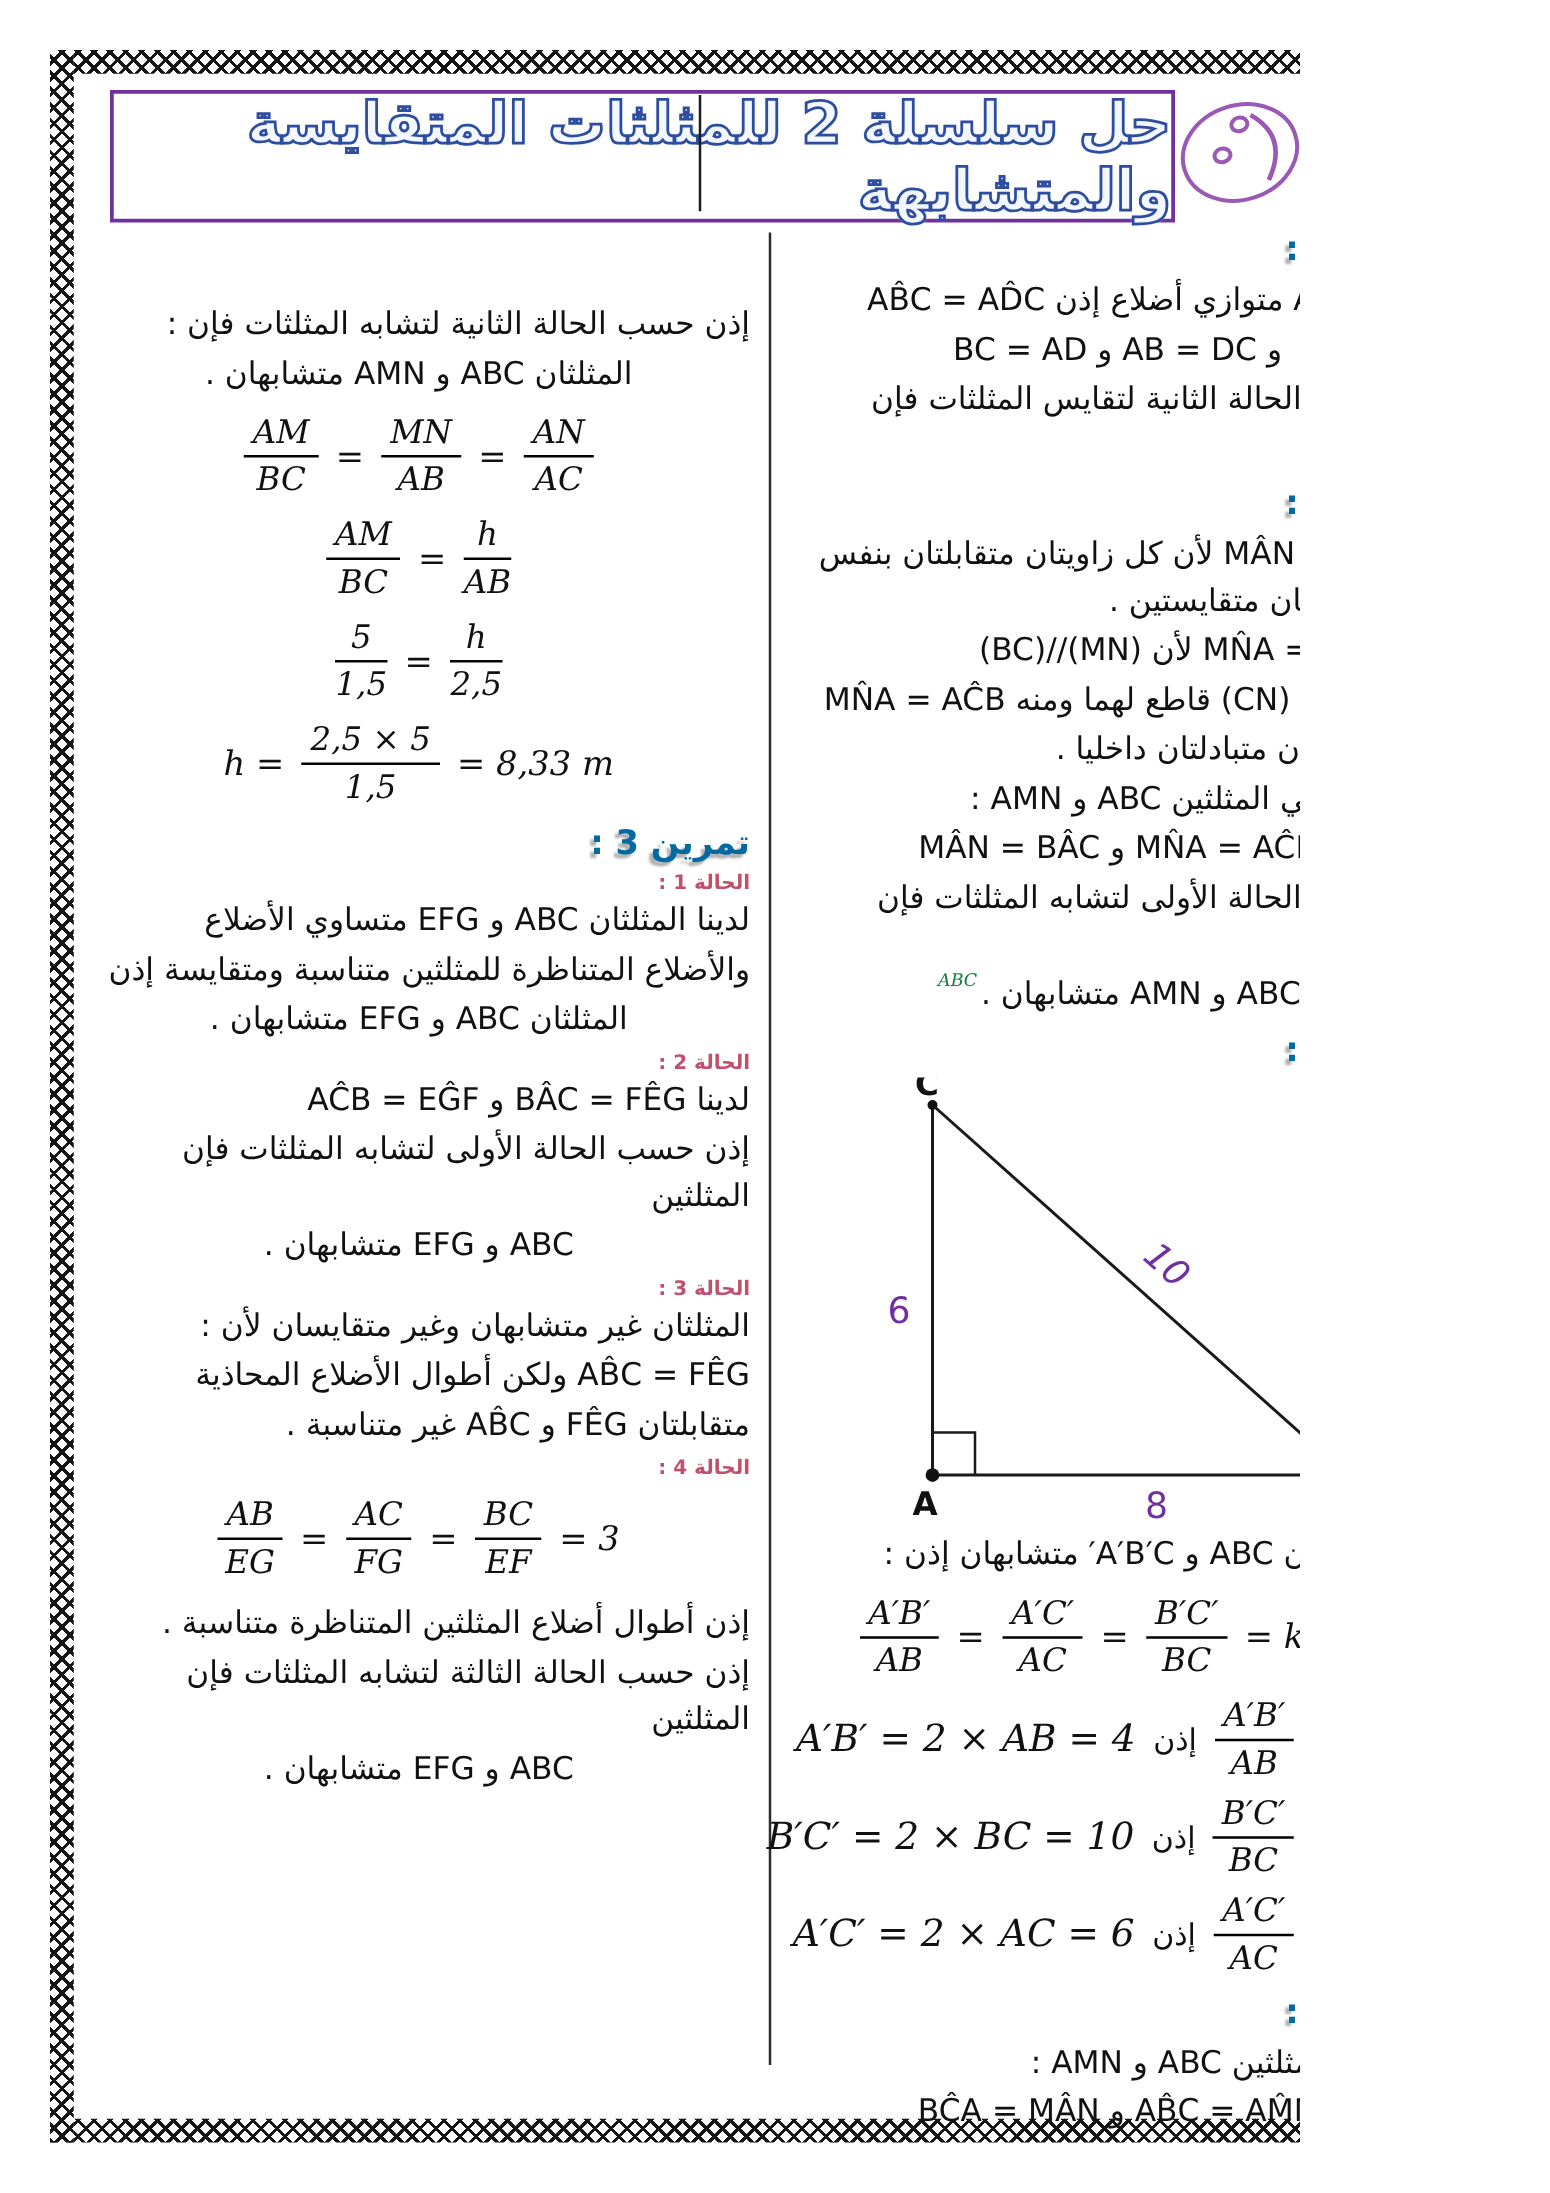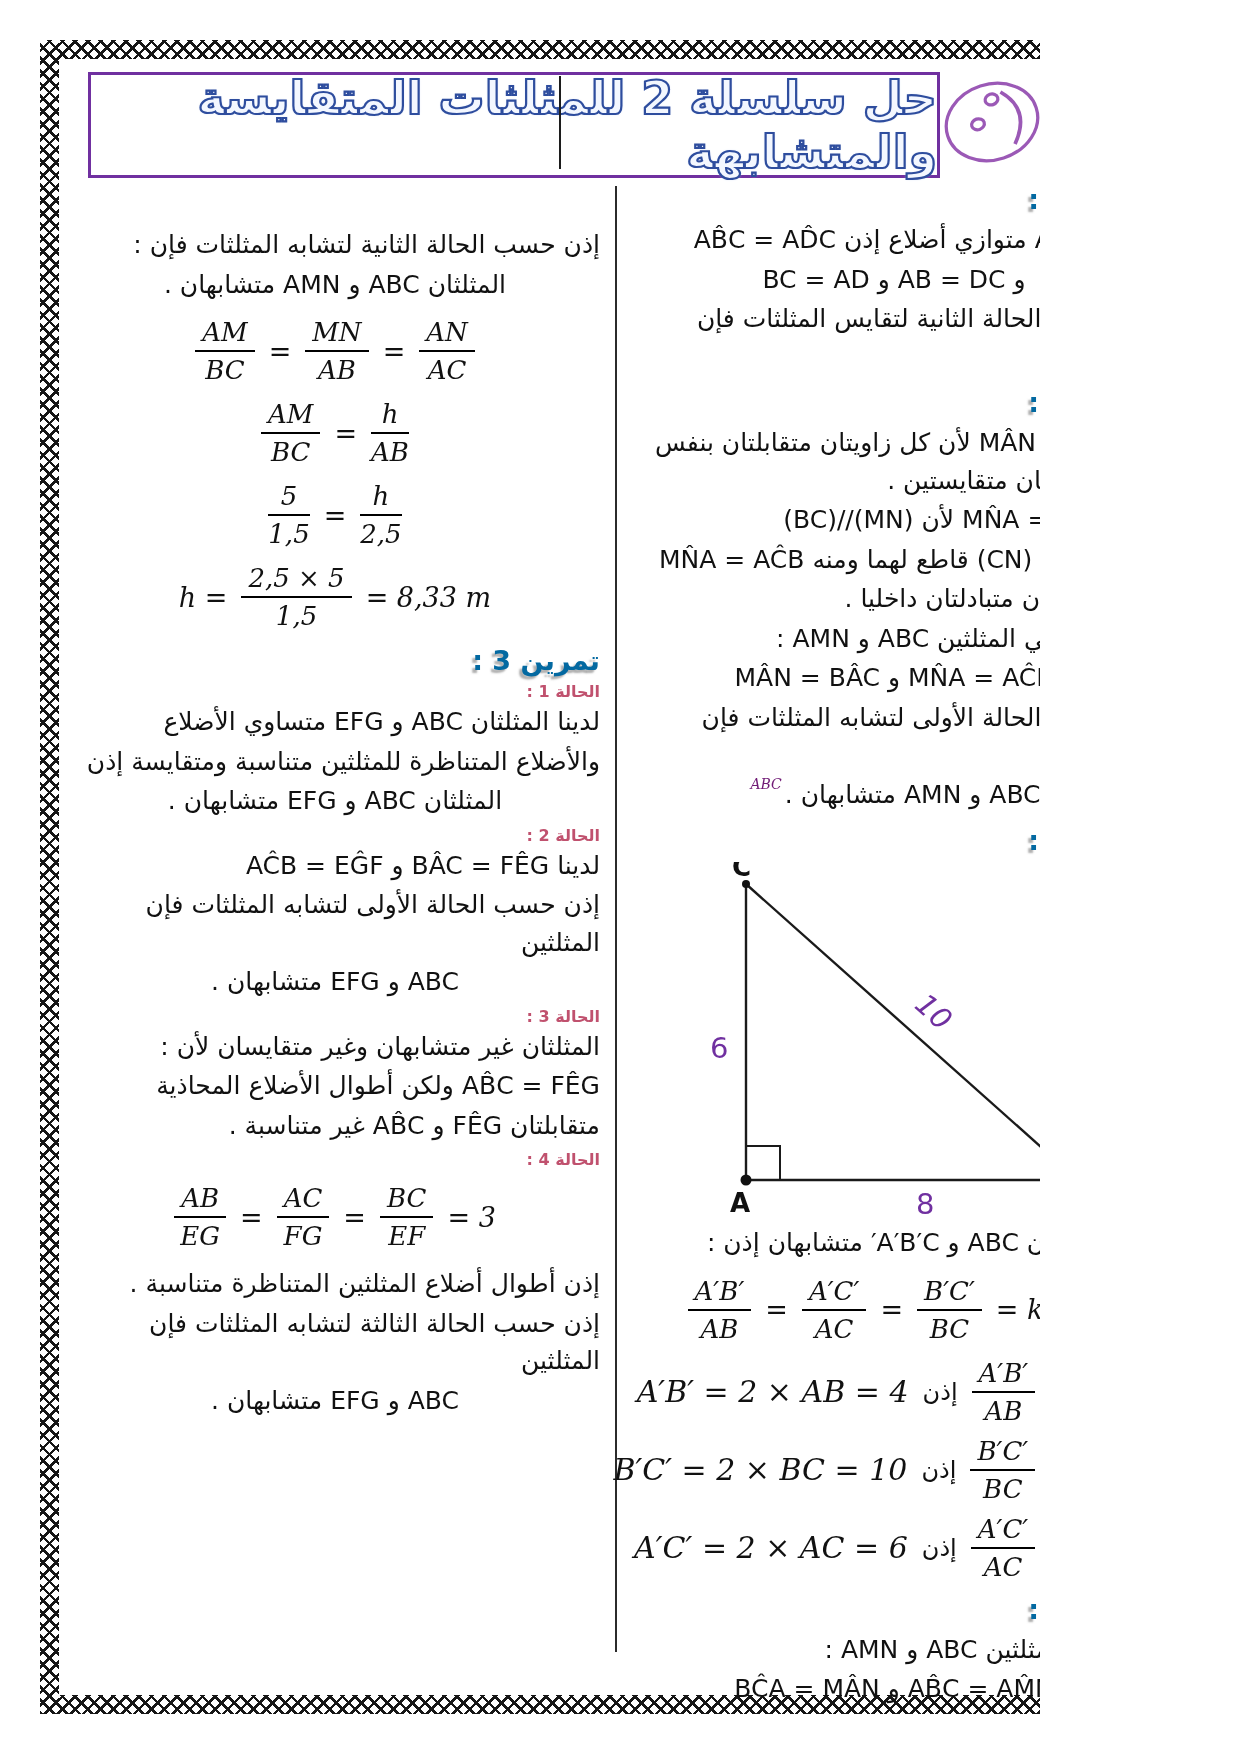--- a/index.html
+++ b/index.html
@@ -23,29 +23,29 @@
     .title-text{color:#f3f7ff;-webkit-text-stroke:2.2px #2e4d9e;}
   }
   .titlebox-divider{position:absolute;left:559px;top:76px;width:2px;height:93px;background:#1c1c1c;}
   .main-divider{position:absolute;left:615px;top:186px;width:2px;height:1466px;background:#2b2b2b;}
 
   .smiley{position:absolute;left:936px;top:68px;width:112px;height:108px;}
 
   
   .col{position:absolute;direction:rtl;text-align:right;}
   .col-right{left:632px;top:184px;width:524px;}
-  .col-left{left:70px;top:224px;width:530px;}
+  .col-left{left:70px;top:238px;width:530px;}
 
   .ex-h{font-size:27px;font-weight:bold;color:#0369a1;margin:12px 0 6px;
         text-shadow:-3px 3px 2px rgba(110,110,110,.55);}
   .col .ex-h:first-child{margin-top:0;}
   .case-h{font-size:16px;font-weight:bold;color:#c0516e;margin:6px 0 2px;}
   .para{font-size:25px;line-height:1.5;margin:2px 0;}
   .para.center{text-align:center;}
-  .sup{font:italic 14px "DejaVu Serif",serif;position:relative;top:-14px;color:#701a75;margin:16px 3px;}
+  .sup{font:italic 14px "DejaVu Serif",serif;position:relative;top:-14px;color:#15803d;margin:16px 3px;}
 
   
   .eq{display:flex;direction:ltr;align-items:center;justify-content:center;
       column-gap:14px;margin:14px 0;}
   .eq.rtl-row{direction:rtl;justify-content:space-between;padding:0 8px;margin:10px 0;}
   .m{font:italic 27px "DejaVu Serif",serif;white-space:nowrap;}
   .eq.rtl-row .m{font-size:30px;}
   .ar{font-size:24px;font-family:"DejaVu Sans",sans-serif;}
   .fg{display:inline-flex;direction:ltr;align-items:flex-start;column-gap:10px;}
   .frac{display:inline-block;vertical-align:middle;text-align:center;}

